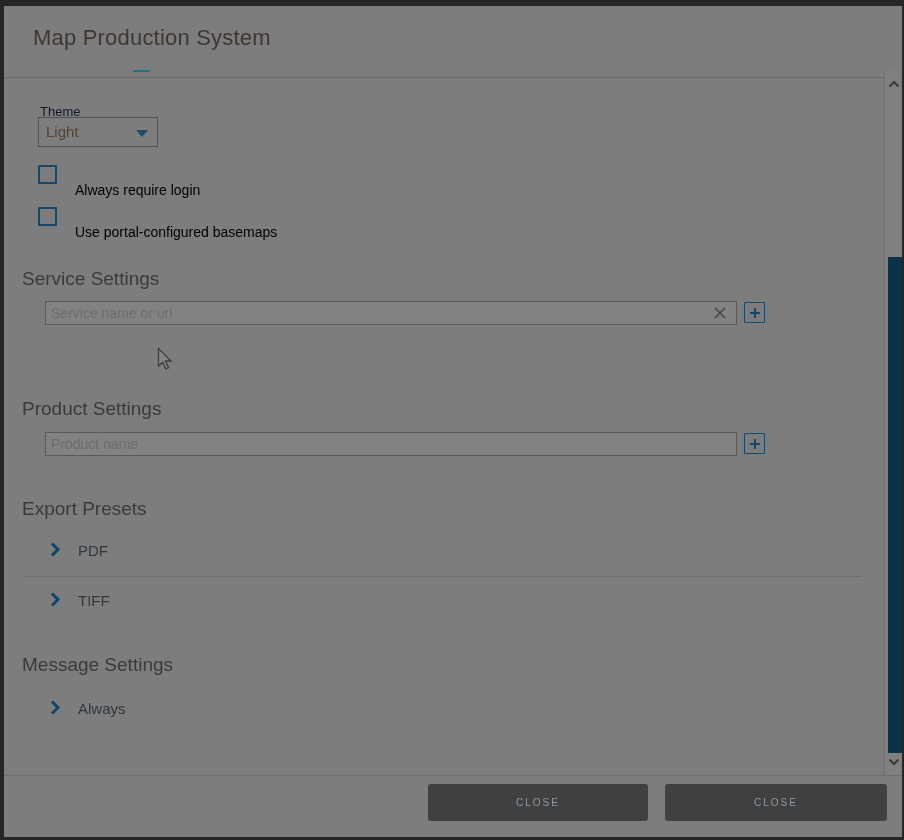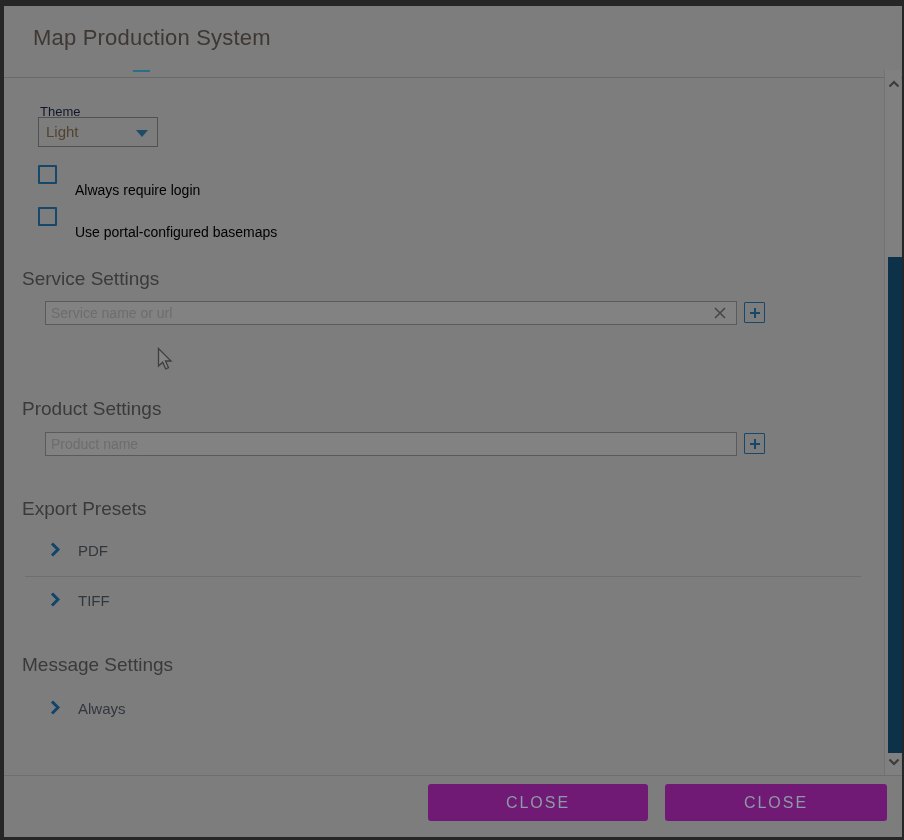--- a/index.html
+++ b/index.html
@@ -48,22 +48,22 @@
 
   
   .scrollbar { position:absolute; left:880px; top:64px; width:17px; height:705px; background:#808080; border-left:1px solid #727272; }
   .scroll-arrow { position:absolute; left:1px; width:16px; height:16px; display:flex; align-items:center; justify-content:center; cursor:pointer; }
   .scroll-arrow.up   { top:6px; }
   .scroll-arrow.down { top:684px; }
   .scroll-thumb { position:absolute; left:3px; top:187px; width:14px; height:496px; background:#0d3148; cursor:pointer; }
 
   
   .footer { position:absolute; left:0; top:769px; width:100%; height:62px; border-top:1px solid #6e6e6e; }
-  .btn { position:absolute; top:8px; height:37px; background:#701a75; border:none; border-radius:3px;
-         color:#8e9aa5; font-size:16px; letter-spacing:2px; cursor:pointer;
+  .btn { position:absolute; top:8px; height:37px; background:#404040; border:none; border-radius:3px;
+         color:#8e9aa5; font-size:10px; letter-spacing:2px; cursor:pointer;
          font-family:"Liberation Sans","DejaVu Sans",sans-serif; }
   .btn-close  { left:424px; width:220px; }
   .btn-update { left:661px; width:222px; }
 
   .cursor { position:absolute; left:153px; top:341px; pointer-events:none; }
 </style>
 </head>
 <body>
 
 <div class="screen">

